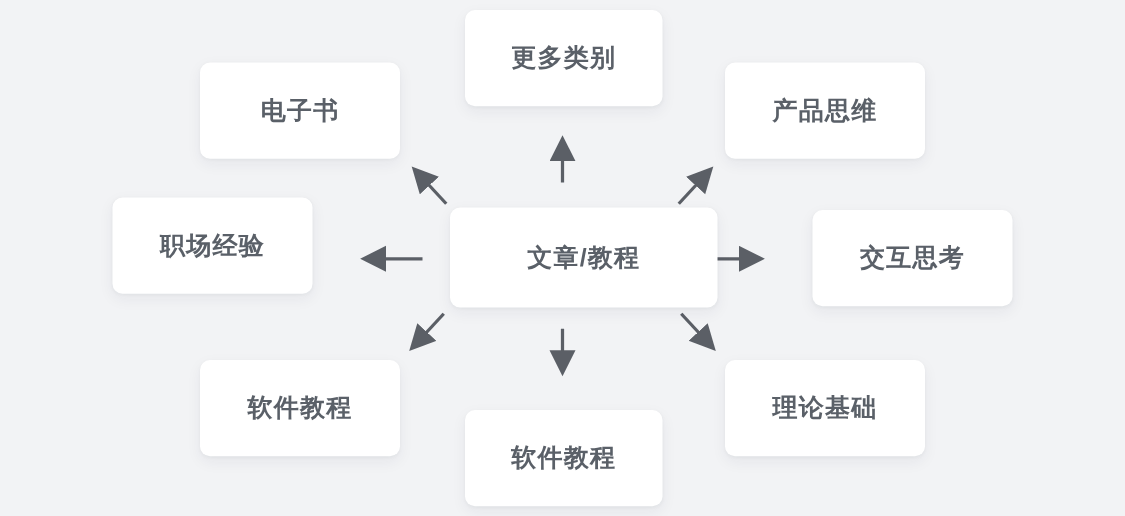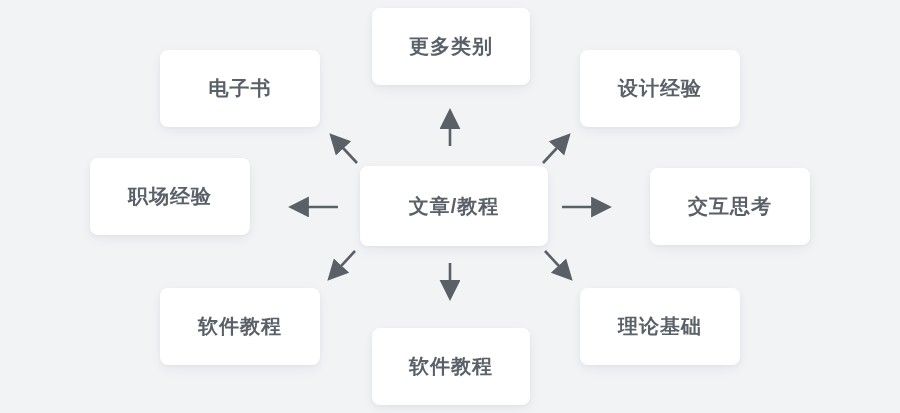--- a/index.html
+++ b/index.html
@@ -37,21 +37,21 @@
     cursor: pointer;
   }
   .node-label {
     color: #5a6068;
     font-size: 20px;
     font-weight: 600;
     letter-spacing: 1px;
     white-space: nowrap;
   }
   
-  .node-center       { left: 360px; top: 166px; width: 188px; height: 80px; }
+  .node-center       { left: 360px; top: 166px; width: 214px; height: 80px; }
   .node-top          { left: 372px; top:   8px; width: 158px; height: 77px; }
   .node-top-left     { left: 160px; top:  50px; width: 160px; height: 77px; }
   .node-top-right    { left: 580px; top:  50px; width: 160px; height: 77px; }
   .node-left         { left:  90px; top: 158px; width: 160px; height: 77px; }
   .node-right        { left: 650px; top: 168px; width: 160px; height: 77px; }
   .node-bottom-left  { left: 160px; top: 288px; width: 160px; height: 77px; }
   .node-bottom-right { left: 580px; top: 288px; width: 160px; height: 77px; }
   .node-bottom       { left: 372px; top: 328px; width: 158px; height: 77px; }
 </style>
 </head>
@@ -81,21 +81,21 @@
 
   <div class="node node-top">
     <span class="node-label">更多类别</span>
   </div>
 
   <div class="node node-top-left">
     <span class="node-label">电子书</span>
   </div>
 
   <div class="node node-top-right">
-    <span class="node-label">设计经验</span>
+    <span class="node-label">产品思维</span>
   </div>
 
   <div class="node node-left">
     <span class="node-label">职场经验</span>
   </div>
 
   <div class="node node-right">
     <span class="node-label">交互思考</span>
   </div>
 

